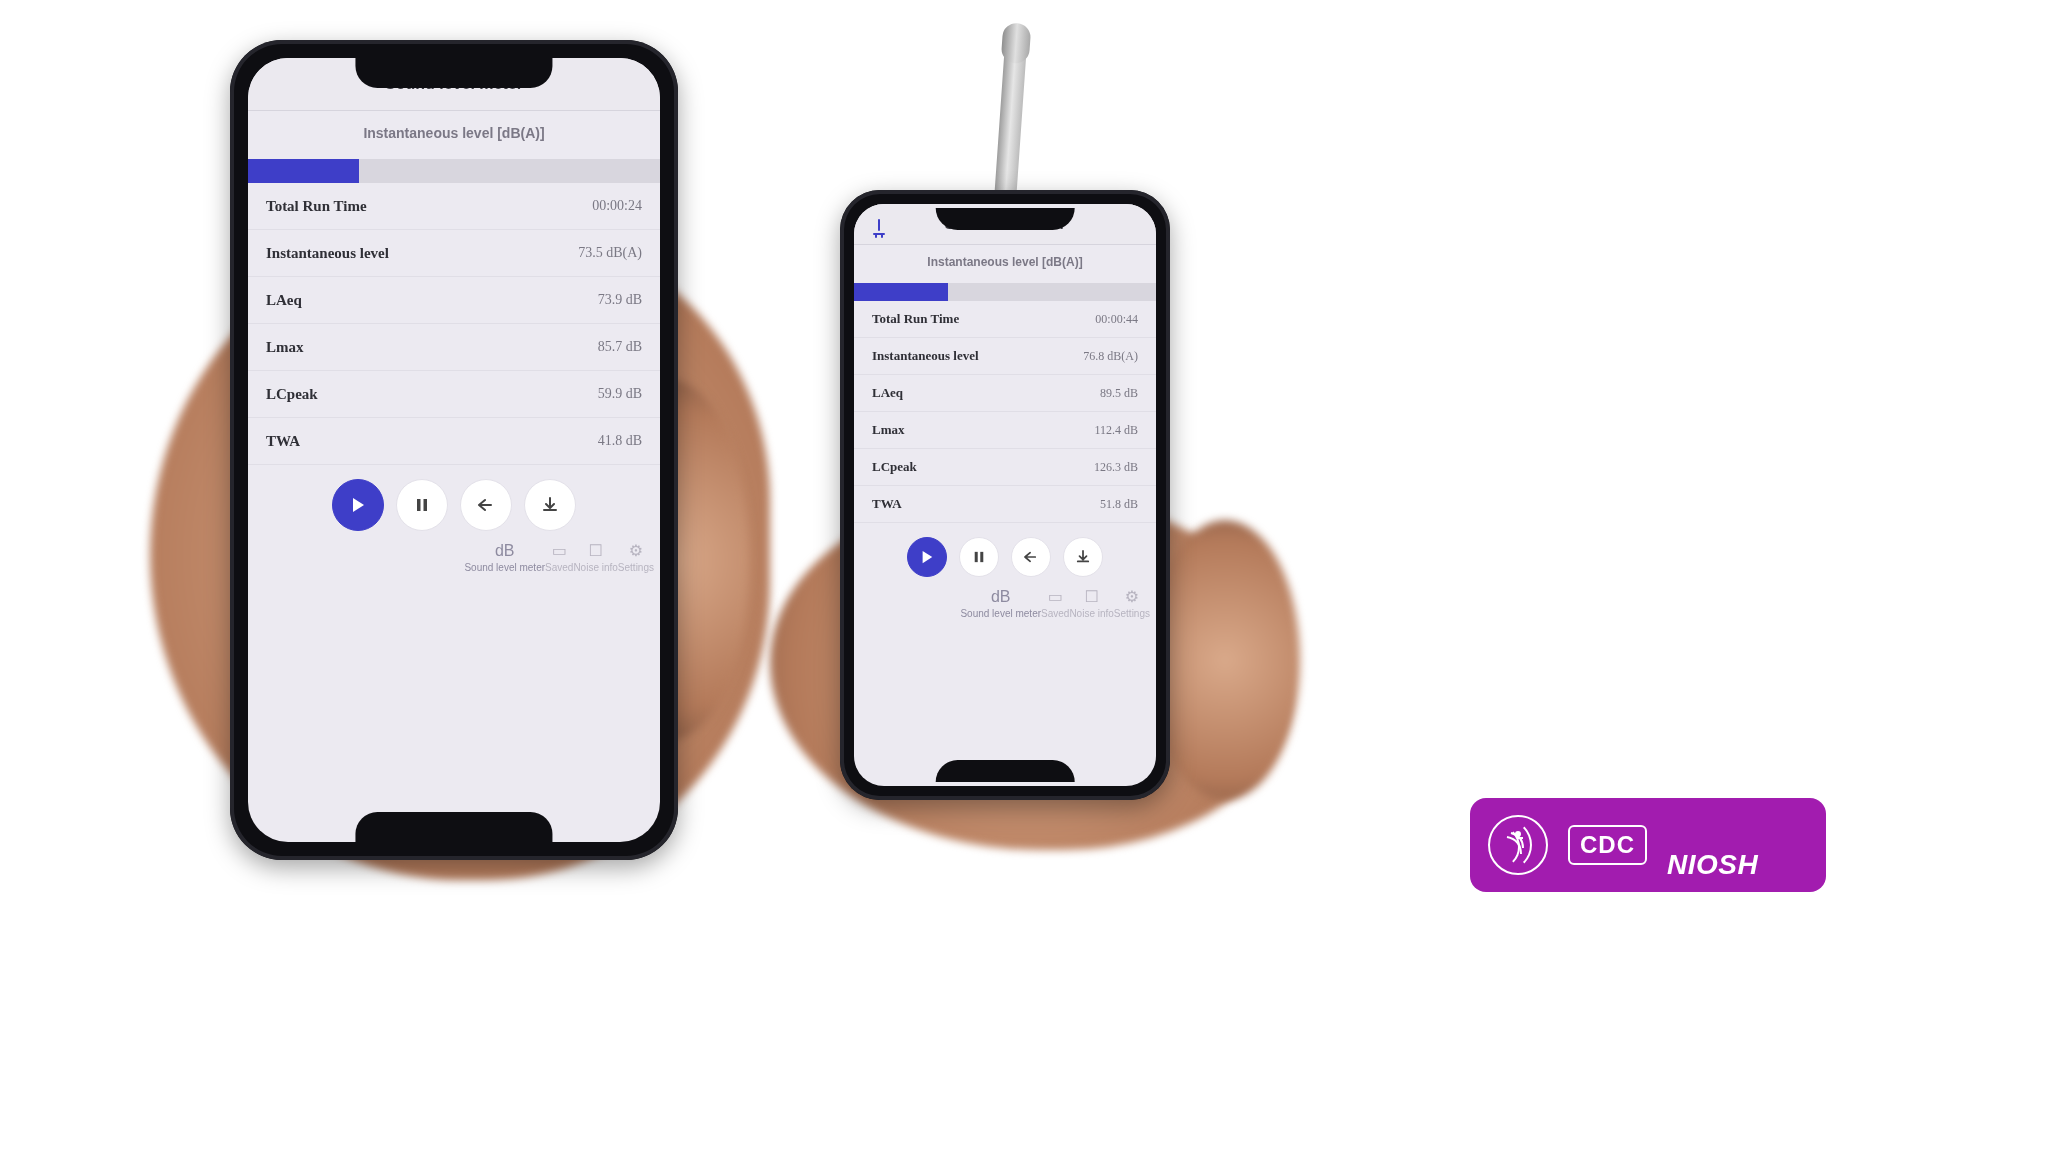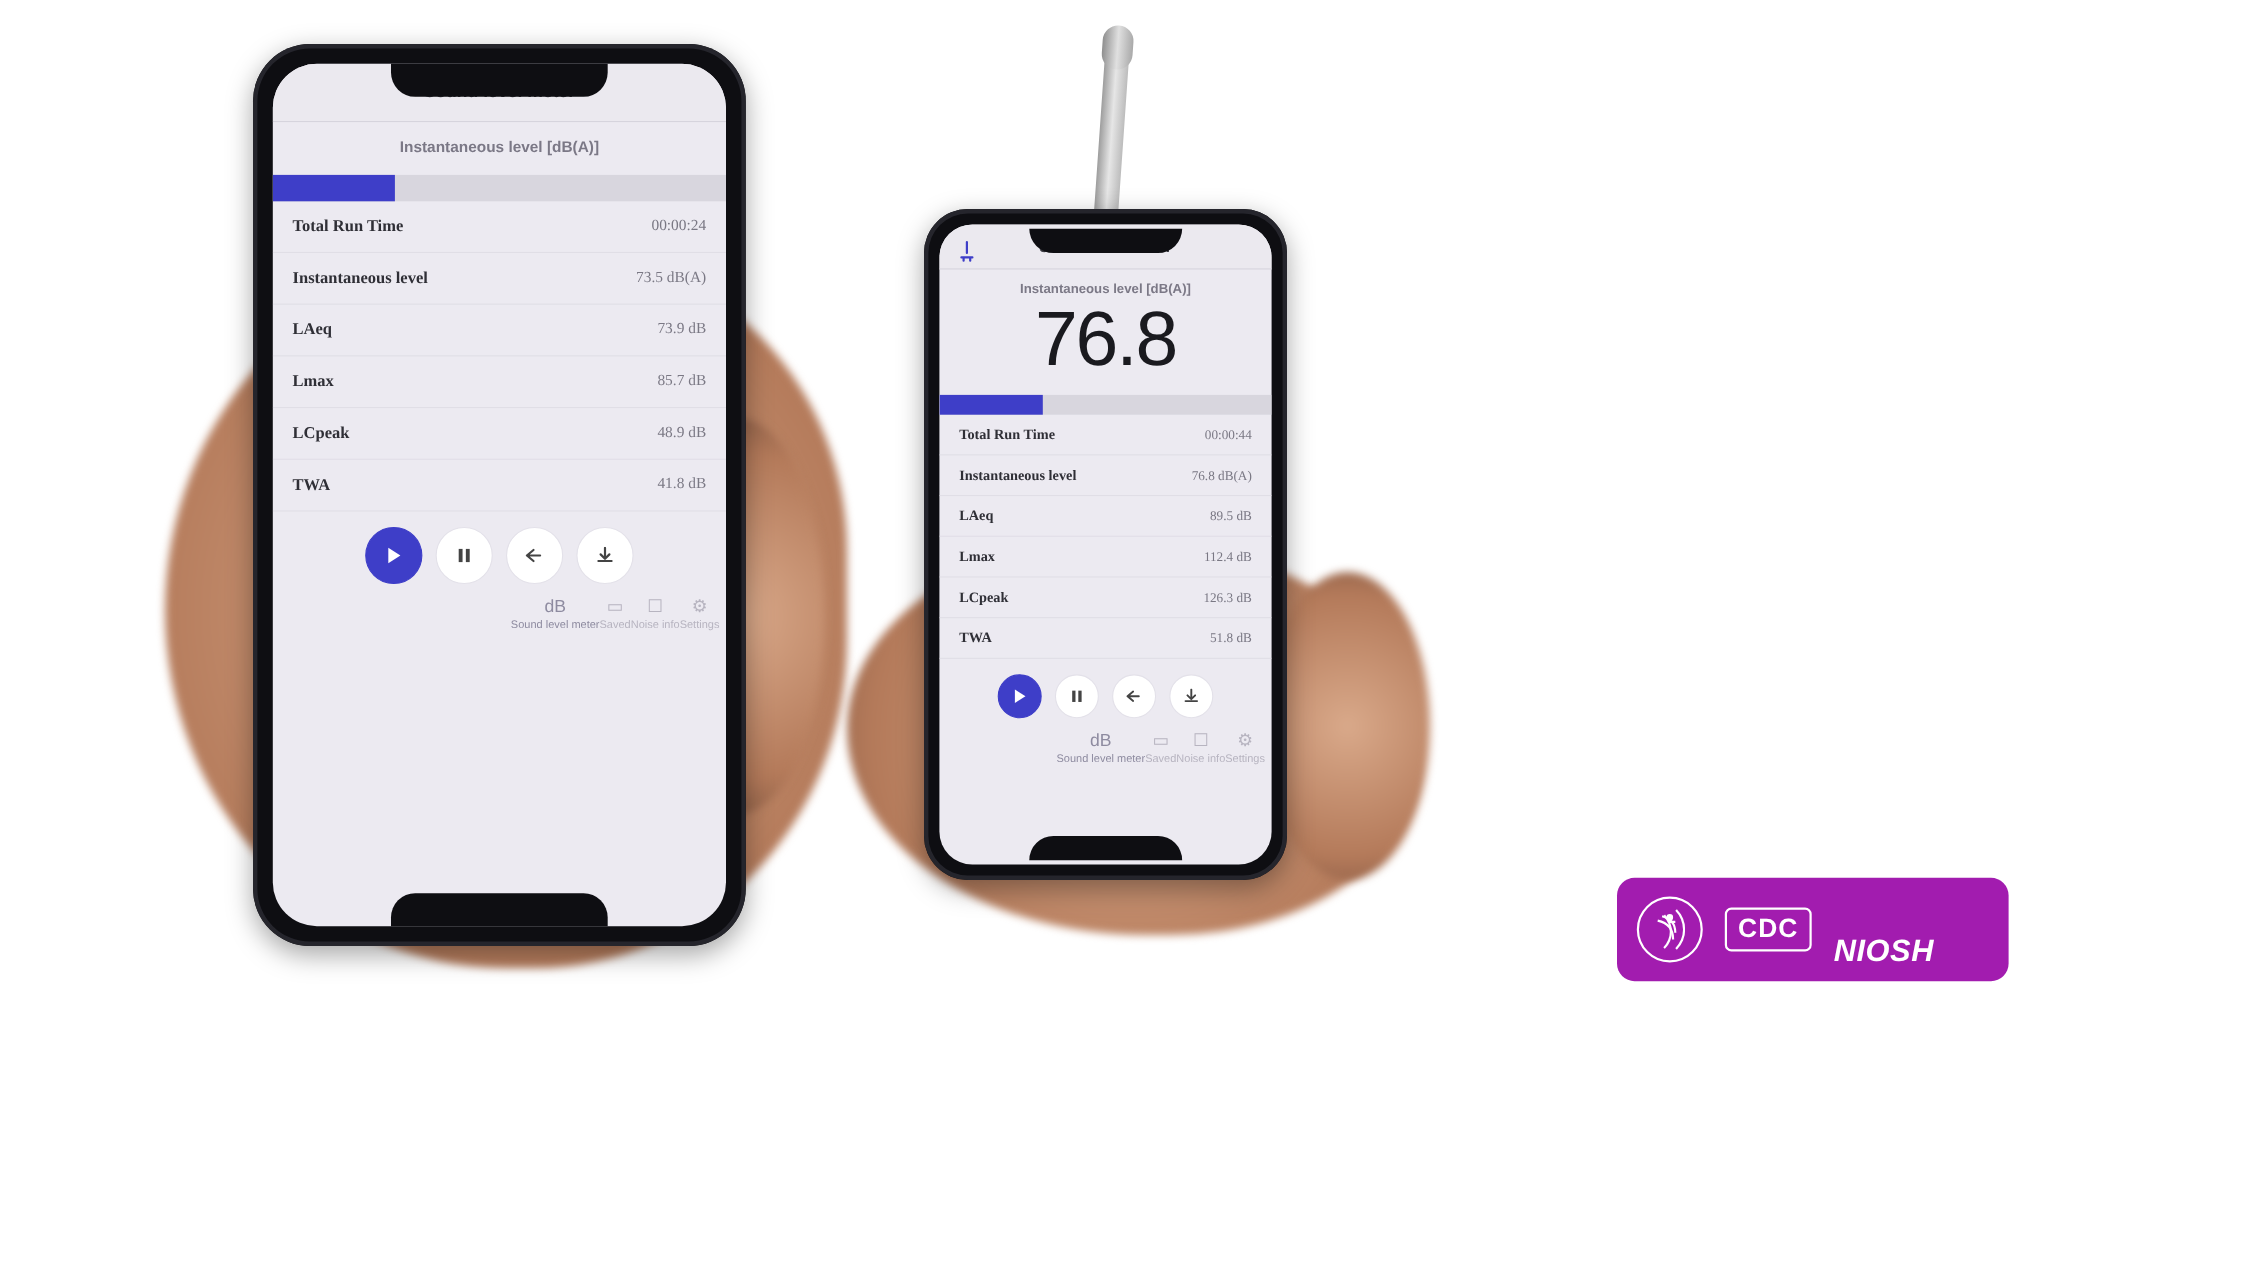--- a/index.html
+++ b/index.html
@@ -94,21 +94,21 @@
         <div class="row">
             <span>LAeq</span>
             <span class="v">73.9 dB</span>
           </div>
         <div class="row">
             <span>Lmax</span>
             <span class="v">85.7 dB</span>
           </div>
         <div class="row">
             <span>LCpeak</span>
-            <span class="v">48.9 dB</span>
+            <span class="v">59.9 dB</span>
           </div>
         <div class="row">
             <span>TWA</span>
             <span class="v">41.8 dB</span>
           </div>
       </div>
       <div class="controls">
         <div class="cbtn primary">
             <svg width="16" height="16" viewBox="0 0 16 16">
               <path d="M3 1 L14 8 L3 15 Z" fill="#fff"></path>
@@ -158,21 +158,20 @@
     <div class="screen">
       <div class="title">
         <span class="ext-icon">
           <svg width="22" height="22" viewBox="0 0 22 22">
               <path d="M11 2 V12 M6 16 H16 M8 16 V19 M14 16 V19" stroke="#3e3ec8" stroke-width="2" fill="none" stroke-linecap="round"></path>
             </svg>
         </span>
         <span>Sound level meter</span>
       </div>
       <div class="sub">Instantaneous level [dB(A)]</div>
-      <div class="big" style="font-size:70px;padding:4px 0 2px;">76.8</div>
       <div class="bar-wrap">
         <div class="bar-fill" style="width:31%"></div>
       </div>
       <div class="rows">
         <div class="row">
             <span>Total Run Time</span>
             <span class="v">00:00:44</span>
           </div>
         <div class="row">
             <span>Instantaneous level</span>

